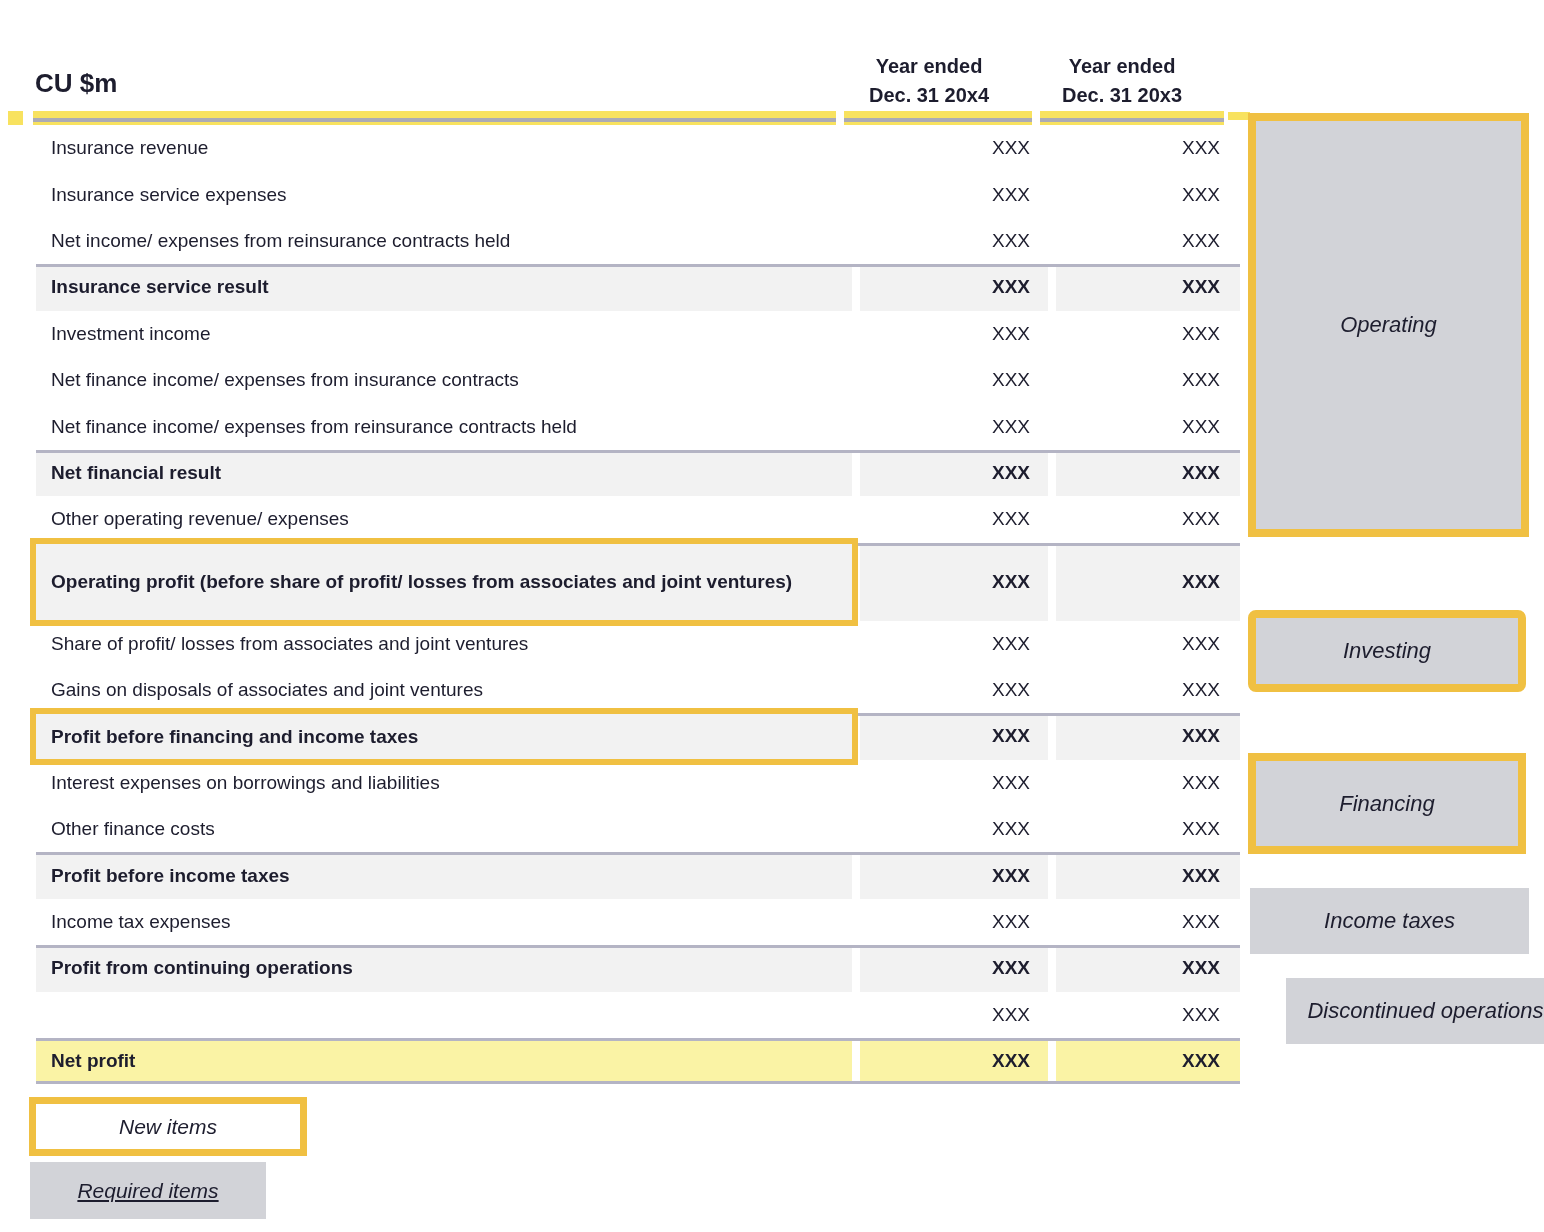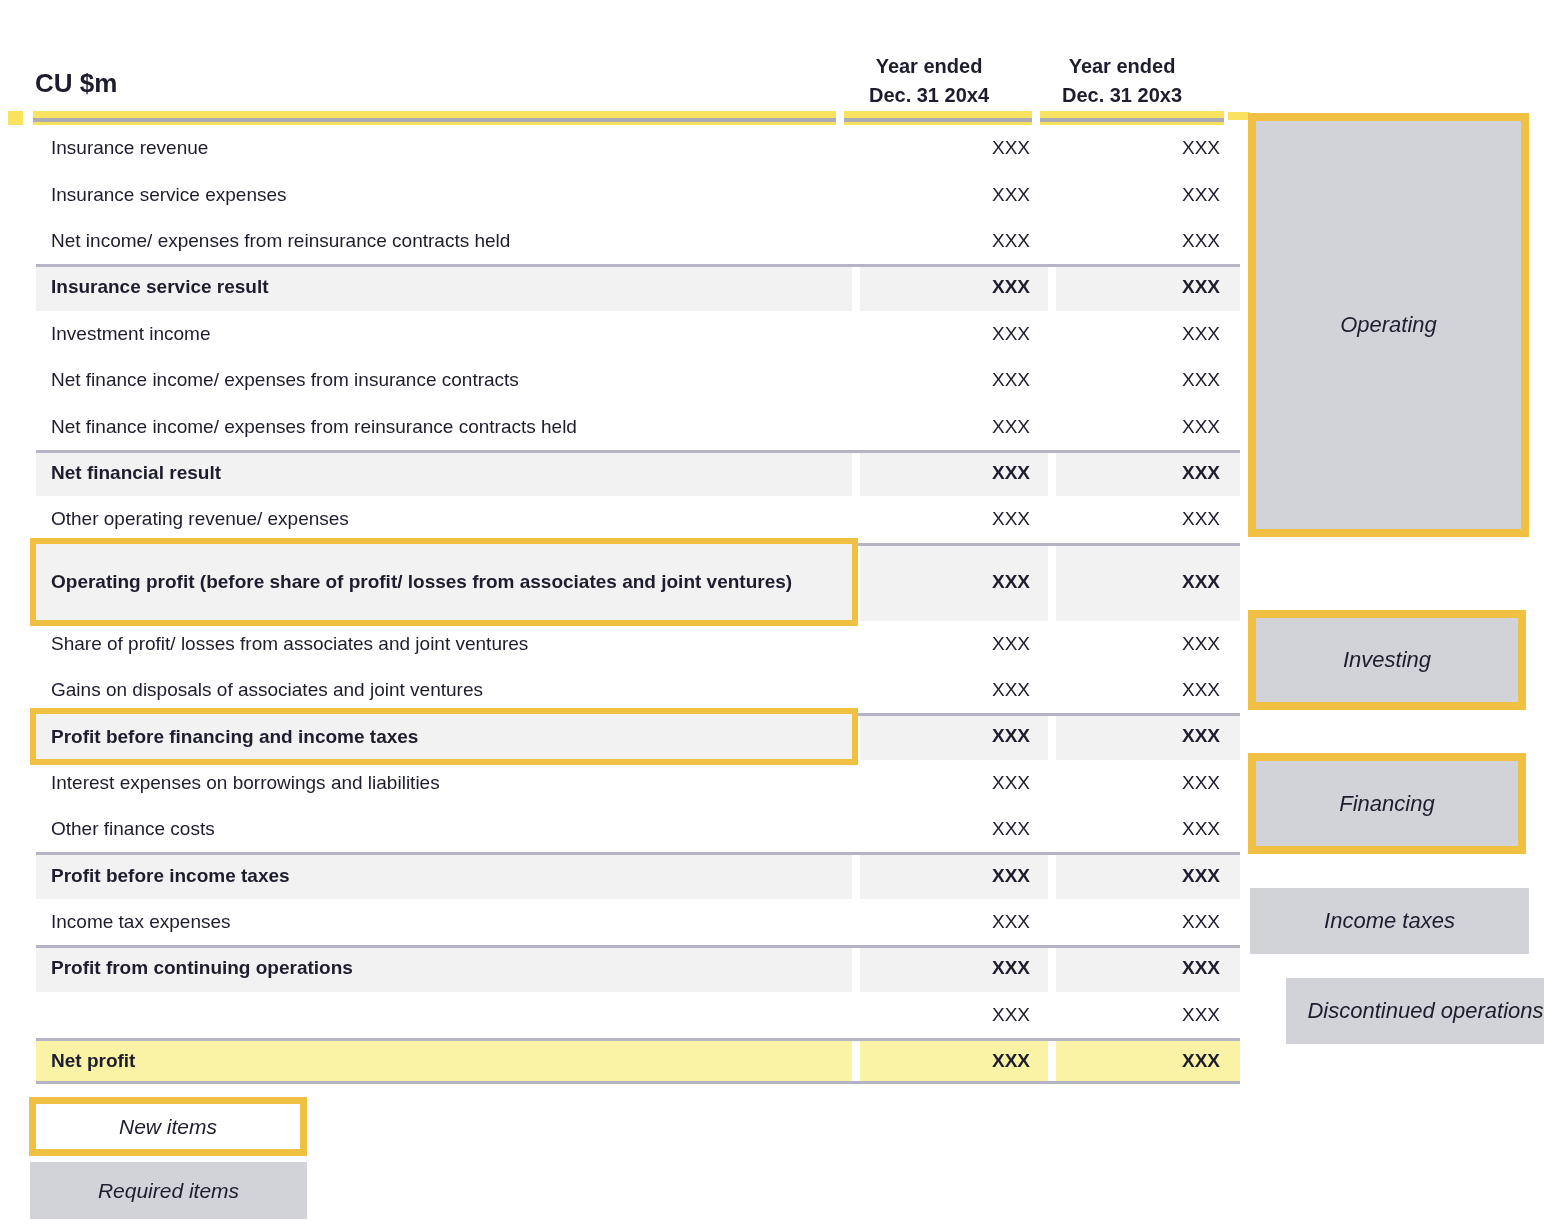--- a/index.html
+++ b/index.html
@@ -51,33 +51,33 @@
   .v1  { left:844px; width:170px; }
   .v2  { left:1040px; width:164px; }
   .row.subtotal .val, .row.netprofit .val, .row.outline .val, .row.outline2 .val { font-weight:bold; }
 
   
   .sidebox { position:absolute; box-sizing:border-box; background:#d2d3d8;
              display:flex; align-items:center; justify-content:center; text-align:center;
              font-style:italic; font-size:22px; line-height:1.25; z-index:3; }
   .goldb { border:8px solid #f0c042; }
   .box-operating    { left:1248px; top:113px; width:281px; height:424px; }
-  .box-investing    { left:1248px; top:610px; width:278px; height:100px; }
+  .box-investing    { left:1248px; top:610px; width:278px; height:82px;border-radius:8px; }
   .box-financing    { left:1248px; top:753px; width:278px; height:101px; }
   .box-incometaxes  { left:1250px; top:888px; width:279px; height:66px; }
   .box-discontinued { left:1250px; top:978px; width:279px; height:66px;margin-left:36px; }
 
   
   .legend-new { position:absolute; left:29px; top:1097px; width:278px; height:59px;
                 box-sizing:border-box; border:7px solid #f0c042; background:#ffffff;
                 display:flex; align-items:center; justify-content:center;
                 font-style:italic; font-size:21px; }
-  .legend-req { position:absolute; left:30px; top:1162px; width:277px; height:57px;
+  .legend-req { position:absolute; left:30px; top:1162px; width:236px; height:57px;
                 background:#d2d3d8; display:flex; align-items:center; justify-content:center;
-                font-style:italic; font-size:21px; }
+                font-style:italic; font-size:21px;text-decoration:underline; }
 </style>
 </head>
 <body>
 
 <div class="canvas">
 
   <div class="cu-label">CU $m</div>
 
   <div class="col-head c1">
     <div>Year ended</div>

